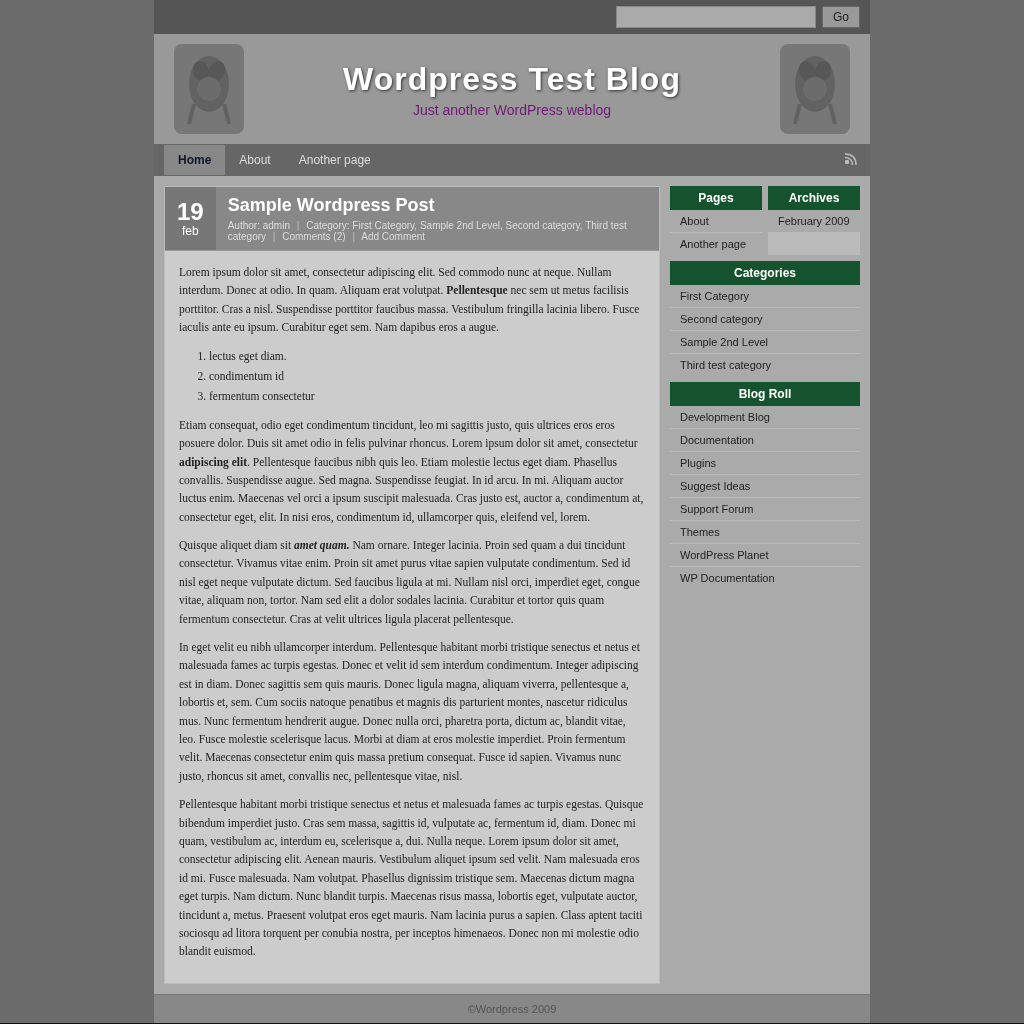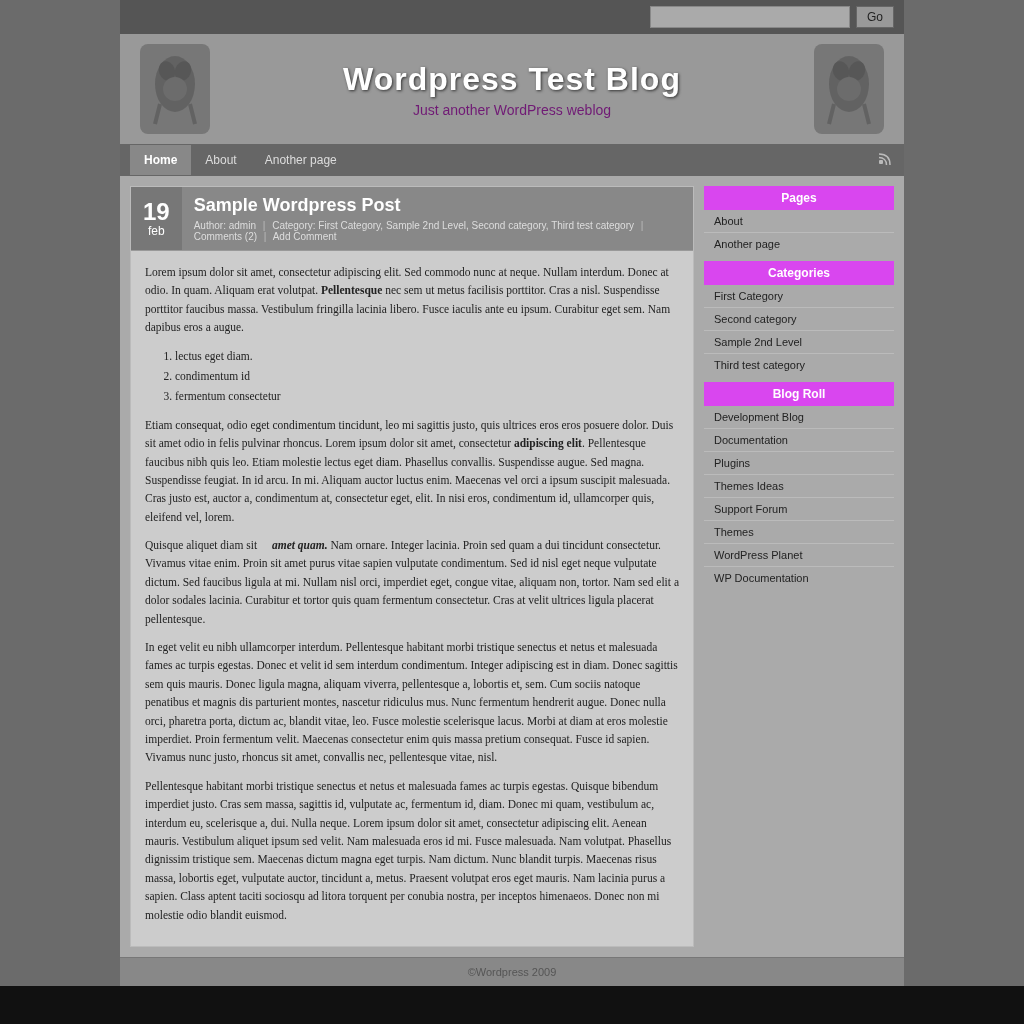--- a/index.html
+++ b/index.html
@@ -101,21 +101,21 @@
     }
     .nav-item {
       padding: 8px 14px;
       color: #ddd;
       font-size: 12px;
       cursor: pointer;
       text-decoration: none;
     }
     .nav-item.active {
       background: #888;
-      color: #ffffff;
+      color: #0f172a;
       font-weight: bold;
     }
     #rss-icon {
       margin-left: auto;
       color: #bbb;
       font-size: 16px;
     }
 
     
     #content-area {
@@ -200,36 +200,35 @@
     }
     #post-body li {
       margin-bottom: 2px;
     }
     .bold-text {
       font-weight: bold;
     }
     .bold-italic {
       font-weight: bold;
       font-style: italic;
-      margin-left: 12px;
     }
 
     
     #sidebar {
       width: 190px;
       display: flex;
       flex-direction: column;
       gap: 6px;
     }
 
     .sidebar-section {
       background: #bbb;
     }
     .sidebar-header {
-      background: #d946ef;
+      background: #14532d;
       color: #fff;
       text-align: center;
       padding: 5px 8px;
       font-size: 12px;
       font-weight: bold;
     }
     .sidebar-item {
       background: #aaa;
       padding: 5px 10px;
       font-size: 11px;
@@ -255,21 +254,21 @@
     #outer {
       background: #6b6b6b;
       min-height: 1024px;
       display: flex;
       flex-direction: column;
       align-items: center;
       padding: 0;
     }
 
     #site-wrapper {
-      width: 784px;
+      width: 716px;
       background: #888;
     }
 
     #below-footer {
       background: #111;
       width: 100%;
       height: 200px;
     }
   </style>
 </head>
@@ -382,36 +381,40 @@
       <div id="sidebar">
 
         <div style="display:flex; gap:6px;">
 
           <div class="sidebar-section" style="flex:1;">
             <div class="sidebar-header">Pages</div>
             <div class="sidebar-item">About</div>
             <div class="sidebar-item">Another page</div>
           </div>
 
+          <div class="sidebar-section" style="flex:1;">
+            <div class="sidebar-header">Archives</div>
+            <div class="sidebar-item">February 2009</div>
+          </div>
         </div>
 
         <div class="sidebar-section">
           <div class="sidebar-header">Categories</div>
           <div class="sidebar-item">First Category</div>
           <div class="sidebar-item">Second category</div>
           <div class="sidebar-item">Sample 2nd Level</div>
           <div class="sidebar-item">Third test category</div>
         </div>
 
         <div class="sidebar-section">
           <div class="sidebar-header">Blog Roll</div>
           <div class="sidebar-item">Development Blog</div>
           <div class="sidebar-item">Documentation</div>
           <div class="sidebar-item">Plugins</div>
-          <div class="sidebar-item">Themes Ideas</div>
+          <div class="sidebar-item">Suggest Ideas</div>
           <div class="sidebar-item">Support Forum</div>
           <div class="sidebar-item">Themes</div>
           <div class="sidebar-item">WordPress Planet</div>
           <div class="sidebar-item">WP Documentation</div>
         </div>
       </div>
     </div>
 
     <div id="footer">
       <span>©Wordpress 2009</span>

